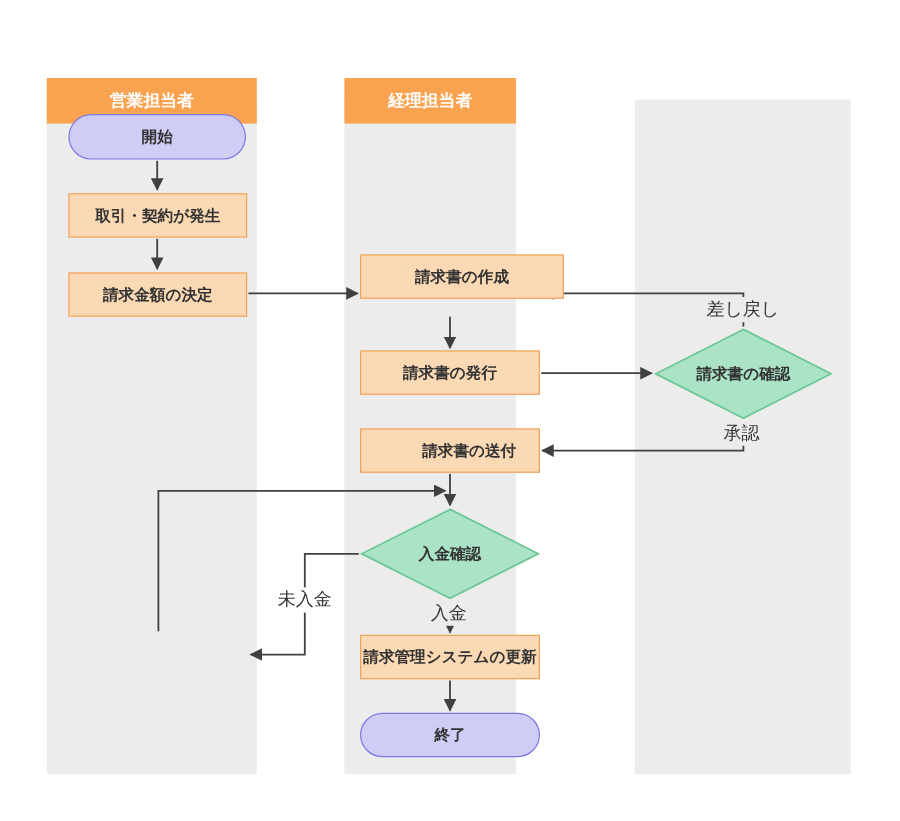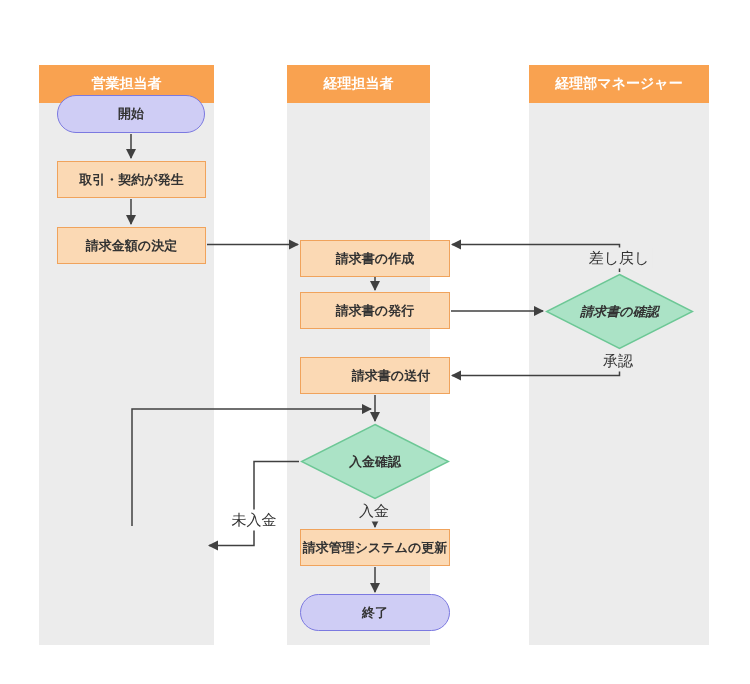--- a/index.html
+++ b/index.html
@@ -44,38 +44,38 @@
   .process  { background:var(--process-fill);  border:1.5px solid var(--process-border); }
   .terminal { background:var(--terminal-fill); border:1.5px solid var(--terminal-border); border-radius:19px; }
   .decision { background:transparent; border:none; }
   .decision svg { position:absolute; left:0; top:0; width:100%; height:100%; }
   .decision polygon { fill:var(--decision-fill); stroke:var(--decision-border); stroke-width:1.5; }
   .decision .diamond-label { position:relative; z-index:1; }
 
   #node-start            { left:57px;  top:95px;  width:148px; height:38px; }
   #node-transaction      { left:57px;  top:161px; width:149px; height:37px; }
   #node-decide-amount    { left:57px;  top:227px; width:149px; height:37px; }
-  #node-create-invoice   { left:300px; top:240px; width:150px; height:37px;font-family:Liberation Serif, serif; }
+  #node-create-invoice   { left:300px; top:212px; width:170px; height:37px;font-family:Liberation Serif, serif; }
   #node-issue-invoice    { left:300px; top:292px; width:150px; height:37px; }
-  #node-check-invoice    { left:545px; top:273px; width:149px; height:77px;font-style:italic; }
+  #node-check-invoice    { left:545px; top:273px; width:149px; height:77px; }
   #node-send-invoice     { left:300px; top:357px; width:150px; height:37px;padding-left:32px; }
   #node-check-payment    { left:300px; top:423px; width:150px; height:77px; }
   #node-confirm-customer { left:57px;  top:527px; width:150px; height:37px; }
   #node-update-system    { left:300px; top:529px; width:150px; height:37px; }
   #node-end              { left:300px; top:594px; width:150px; height:37px; }
 
   .edge-label {
     position:absolute; transform:translate(-50%,-50%);
     font-size:15px; color:var(--text); padding:1px 3px; white-space:nowrap;
   }
   .on-gray  { background:var(--lane-body); }
   .on-white { background:#ffffff; }
   #label-return { left:619px; top:258px; }
   #label-approve{ left:618px; top:361px; }
-  #label-unpaid { left:254px; top:500px;margin-top:20px; }
+  #label-unpaid { left:254px; top:500px; }
   #label-paid   { left:374px; top:511px; }
 </style>
 </head>
 <body>
 
 <div class="canvas">
 
   <div class="lane" id="lane-sales">
     <div class="lane-body"></div>
     <div class="lane-header">
@@ -83,23 +83,20 @@
     </div>
   </div>
   <div class="lane" id="lane-accounting">
     <div class="lane-body"></div>
     <div class="lane-header">
       <span>経理担当者</span>
     </div>
   </div>
   <div class="lane" id="lane-manager">
     <div class="lane-body"></div>
-    <div class="lane-header">
-      <span>経理部マネージャー</span>
-    </div>
   </div>
 
   <svg class="edges">
     <defs>
       <marker id="arr" viewBox="0 0 10 10" refX="9" refY="5" markerWidth="7" markerHeight="7" orient="auto-start-reverse">
         <path class="arrowhead" d="M0,0 L10,5 L0,10 z"></path>
       </marker>
     </defs>
     <path class="edge" marker-end="url(#arr)" d="M131,134 L131,158"></path>
     <path class="edge" marker-end="url(#arr)" d="M131,199 L131,224"></path>

